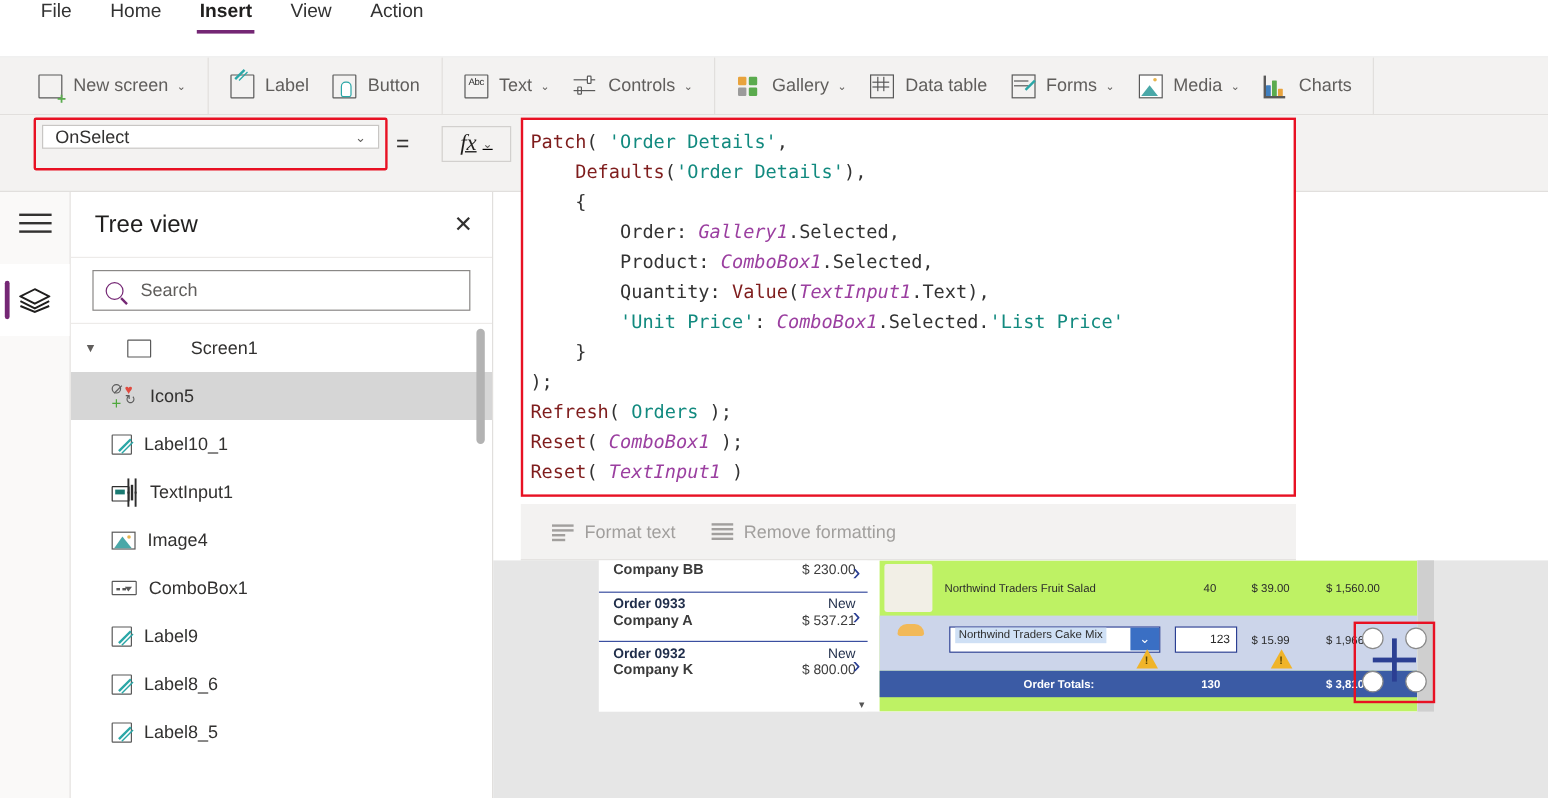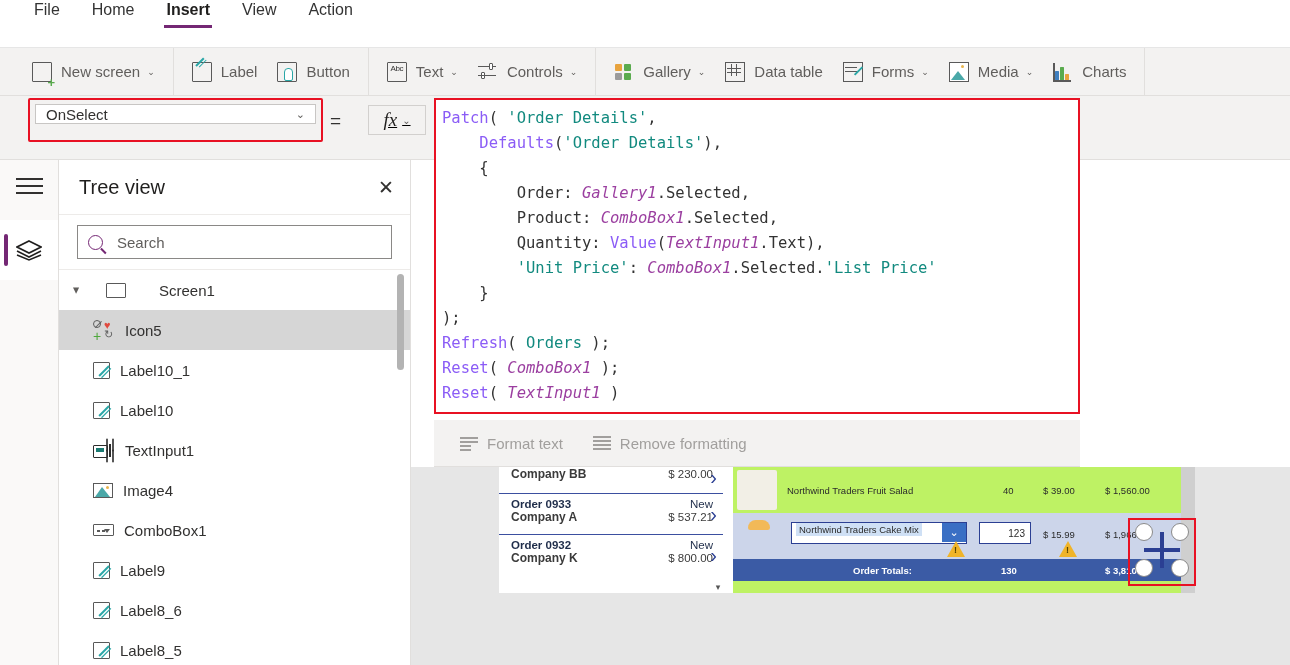--- a/index.html
+++ b/index.html
@@ -117,21 +117,21 @@
 
   
   .formula-outline {
     position:absolute; left:434px; top:98px; width:646px; height:316px;
     border:2px solid #e81123; background:#ffffff; overflow:hidden;
   }
   .formula-code {
     padding:6px 0 0 6px; font-family:"DejaVu Sans Mono","Liberation Mono",monospace;
     font-size:15.5px; line-height:25px; white-space:pre; color:#333333;
   }
-  .tok-fn   { color:#8b5cf6; }
+  .tok-fn   { color:#7f1d1d; }
   .tok-str  { color:#128a7f; }
   .tok-ctl  { color:#9b3fa0; font-style:italic; }
   .tok-pun  { color:#333333; }
 
   .formatbar {
     position:absolute; left:434px; top:420px; width:646px; height:47px;
     background:#f3f2f1; display:flex; align-items:center; padding-left:26px;
     border-bottom:1px solid #e1dfdd;
   }
   .fmt-btn { display:flex; align-items:center; font-size:15px; color:#a19f9d;
@@ -445,24 +445,20 @@
             <b class="plus">+</b>
             <b class="sync">↻</b>
           </span>
           <span>Icon5</span>
         </div>
         <div class="tv-row child">
           <span class="tv-ic ic-pencil"></span>
           <span>Label10_1</span>
         </div>
         <div class="tv-row child">
-          <span class="tv-ic ic-pencil"></span>
-          <span>Label10</span>
-        </div>
-        <div class="tv-row child">
           <span class="tv-ic ic-textinput">
             <i></i>
           </span>
           <span>TextInput1</span>
         </div>
         <div class="tv-row child">
           <span class="tv-ic ic-image"></span>
           <span>Image4</span>
         </div>
         <div class="tv-row child">

